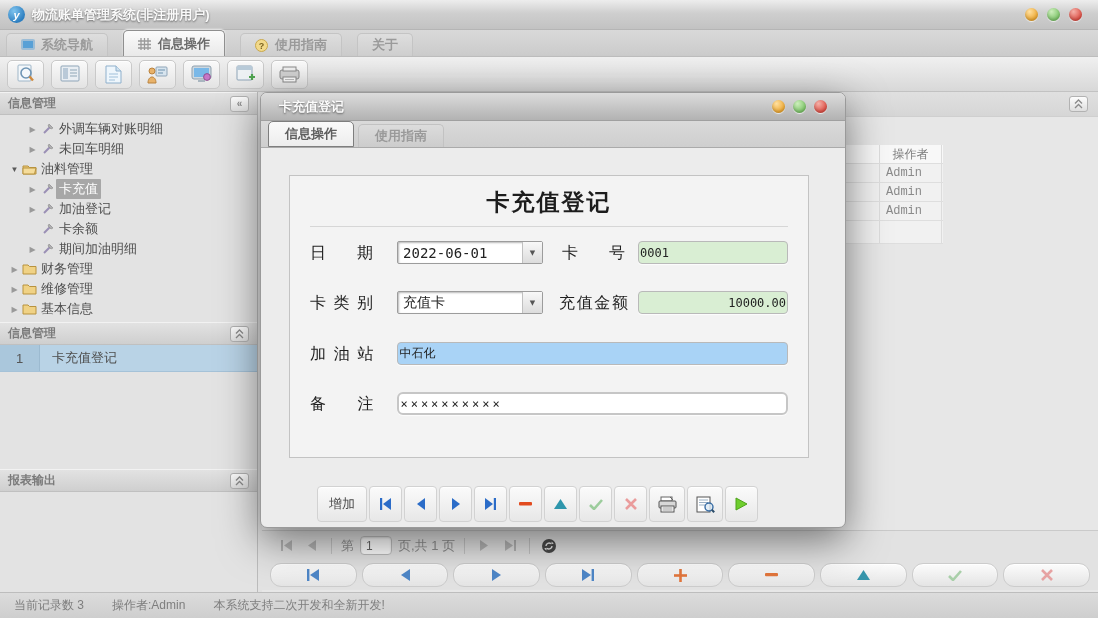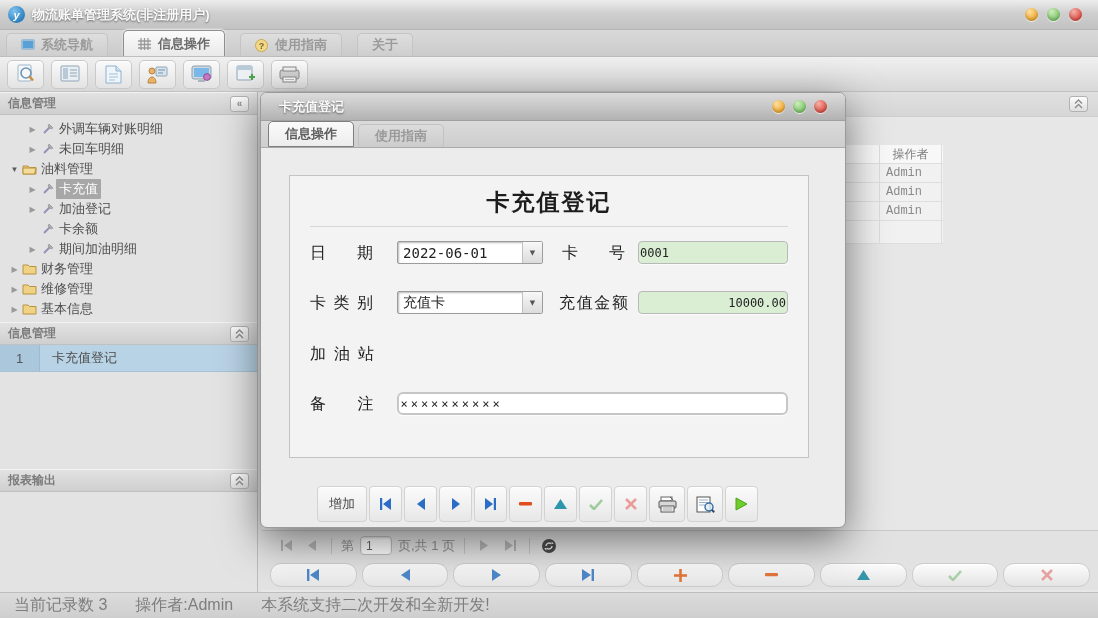--- a/index.html
+++ b/index.html
@@ -90,21 +90,21 @@
     font-family:"Liberation Sans", sans-serif; }
   .botbar { position:absolute; left:0; top:468px; width:836px; height:30px; background:#e2e2e2;
     display:flex; align-items:center; gap:5px; padding:0 8px; }
   .wbtn { flex:1; height:24px; border:1px solid #cccccc; border-radius:11px;
     background:linear-gradient(#fcfcfc,#e4e4e4); display:flex; align-items:center; justify-content:center;
     box-shadow:0 1px 1px rgba(255,255,255,.9) inset; }
 
   
   .statusbar { position:absolute; left:0; top:592px; width:1098px; height:26px;
     background:linear-gradient(#dcdcdc,#cecece); border-top:1px solid #bdbdbd;
-    display:flex; align-items:center; gap:0; color:#7e7e7e; font-size:16px; }
+    display:flex; align-items:center; gap:0; color:#7e7e7e; font-size:12px; }
   .statusbar span { padding:0 14px; }
 
   
   .dialog { position:absolute; left:260px; top:92px; width:586px; height:436px; border-radius:7px;
     background:#ececec; border:1px solid #9a9a9a; box-shadow:0 12px 40px rgba(0,0,0,.5); }
   .dlg-titlebar { height:28px; border-radius:6px 6px 0 0;
     background:linear-gradient(#dcdcdc,#b2b2b2); border-bottom:1px solid #a0a0a0;
     display:flex; align-items:center; padding:0 18px; }
   .dlg-title { font-weight:bold; font-size:13px; color:#fbfbfb; text-shadow:0 1px 2px rgba(90,90,90,.95); }
   .dlg-controls { margin-left:auto; display:flex; gap:8px; }
@@ -551,20 +551,21 @@
           <div class="selectbox">
             <span class="sval">充值卡</span>
             <span class="sarrow">▼</span>
           </div>
           <span class="flabel w70" style="margin-left:16px;">充值金额</span>
           <input class="fin green right" style="margin-left: 10px; width: 150px;" readonly="" value="10000.00">
         </div>
 
         <div class="frow" style="left:20px; top:165px; width:478px;">
           <span class="flabel w64">加油站</span>
+          <input class="fin blue" style="margin-left: 24px; width: 394px;" readonly="" value="中石化">
         </div>
 
         <div class="frow" style="left:20px; top:215px; width:478px;">
           <span class="flabel w64">备注</span>
           <input class="fin white" style="margin-left: 24px; width: 394px;" readonly="" value="××××××××××">
         </div>
       </div>
 
       <div class="dlg-toolbar">
         <div class="dbtn add">增加</div>

